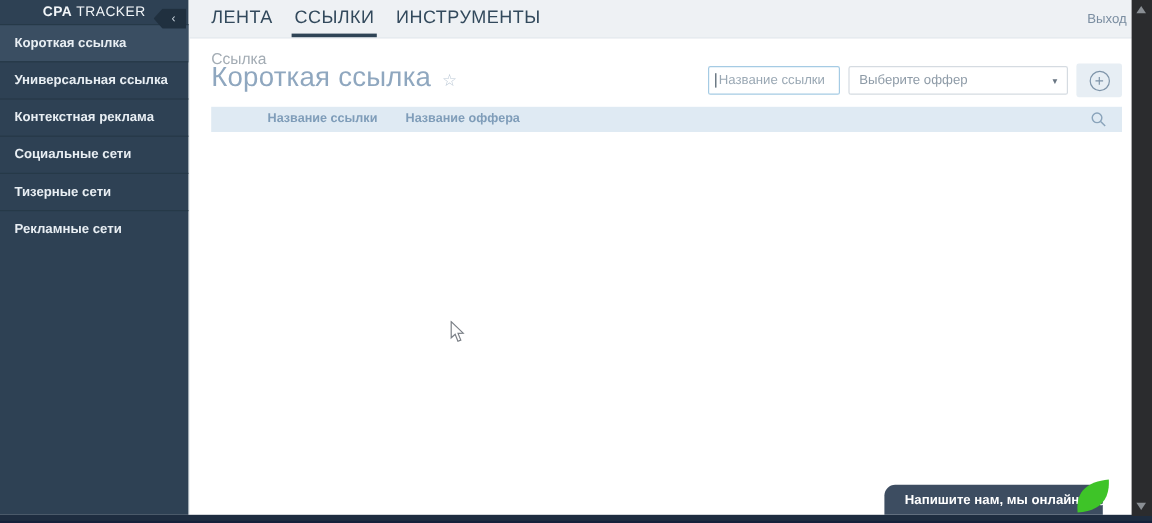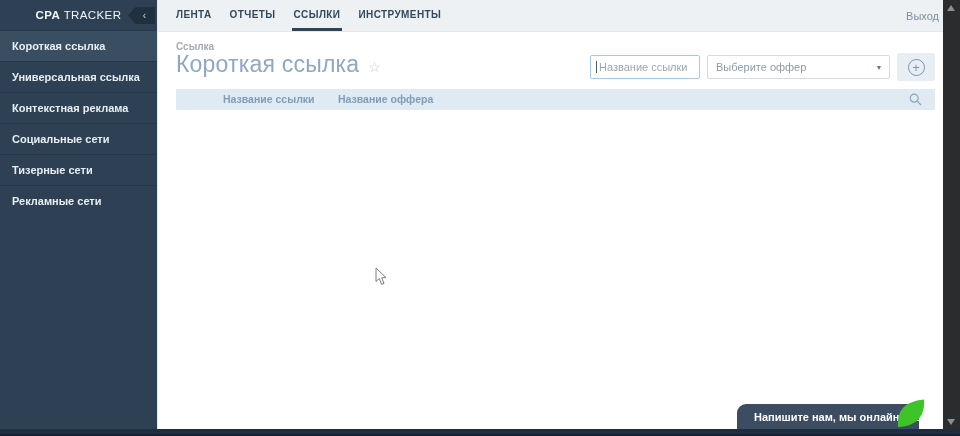--- a/index.html
+++ b/index.html
@@ -1,45 +1,45 @@
 <!DOCTYPE html>
 <html><head>
 <meta charset="utf-8">
 <style>
   * { margin:0; padding:0; box-sizing:border-box; }
   html,body { width:960px; height:436px; overflow:hidden; }
   body { font-family:"Liberation Sans", sans-serif; position:relative; background:#fff; }
 
   
   .sidebar { position:absolute; left:0; top:0; width:157px; height:429px; background:#2e4154; z-index:2; }
-  .sidebar-header { position:relative; height:30px; display:flex; align-items:center; justify-content:center; }
+  .sidebar-header { position:relative; height:20px; display:flex; align-items:center; justify-content:center; }
   .brand { color:#f2f6f9; font-size:11.5px; letter-spacing:.4px; }
   .brand b { font-weight:700; }
   .collapse-tag { position:absolute; right:2px; top:7px; width:27px; height:17px; background:#20303f;
     clip-path:polygon(28% 0, 100% 0, 100% 100%, 28% 100%, 0 50%);
     display:flex; align-items:center; justify-content:center; cursor:pointer; }
   .collapse-tag span { color:#cdd7e0; font-size:10px; line-height:1; margin-left:6px; }
   .side-menu { list-style:none; }
   .side-item { height:31px; line-height:31px; padding-left:12px; font-size:11px; font-weight:700;
     color:#e8eef3; border-top:1px solid #263948; cursor:pointer; }
   .side-item.active { background:#3a4e62; }
 
   
   .main { position:absolute; left:157px; top:0; width:786px; height:429px; background:#fff;
     border-left:1px solid #e4e9ed; }
   .topnav { height:32px; background:#eef1f4; border-bottom:1px solid #e4e9ee; display:flex;
     align-items:stretch; padding-left:16px; }
-  .tab { font-size:10px; font-weight:700; letter-spacing:.4px; color:#32495c; display:flex;
+  .tab { font-size:15px; font-weight:400; letter-spacing:.4px; color:#32495c; display:flex;
     align-items:center; padding:0 2px; margin-right:14px; cursor:pointer; border-bottom:3px solid transparent; }
   .tab.active { border-bottom-color:#2f4456; }
   .logout { margin-left:auto; margin-right:4px; font-size:11px; color:#7b8ea1; display:flex;
     align-items:center; cursor:pointer; }
 
   .content { position:relative; height:397px; }
-  .breadcrumb { position:absolute; left:18px; top:9px; font-size:10px; color:#a3acb4;font-weight:bold; }
+  .breadcrumb { position:absolute; left:18px; top:9px; font-size:13px; color:#a3acb4; }
   .title-row { position:absolute; left:18px; top:19px; display:flex; align-items:center; }
   .page-title { font-size:23px; font-weight:400; color:#8fa7bf; letter-spacing:.2px; }
   .star { font-size:14px; color:#bcc9d6; margin-left:9px; margin-top:4px; cursor:pointer; }
 
   .controls { position:absolute; top:21px; right:8px; display:flex; align-items:center; }
   .input-wrap { position:relative; }
   .text-input { width:110px; height:24px; border:1px solid #a5cbe4; border-radius:2px; padding:0 6px 0 8px;
     font-family:"Liberation Sans",sans-serif; font-size:11px; color:#4a5a68; outline:none; }
   .text-input::placeholder { color:#9aa8b4; }
   .caret-bar { position:absolute; left:6px; top:6px; width:1px; height:12px; background:#4a5a68; }
@@ -94,21 +94,20 @@
     <li class="side-item">Контекстная реклама</li>
     <li class="side-item">Социальные сети</li>
     <li class="side-item">Тизерные сети</li>
     <li class="side-item">Рекламные сети</li>
   </ul>
 </nav>
 
 <div class="main">
   <div class="topnav">
     <div class="tab">ЛЕНТА</div>
-    <div class="tab">ОТЧЕТЫ</div>
     <div class="tab active">ССЫЛКИ</div>
     <div class="tab">ИНСТРУМЕНТЫ</div>
     <div class="logout">Выход</div>
   </div>
 
   <div class="content">
     <div class="breadcrumb">Ссылка</div>
     <div class="title-row">
       <h1 class="page-title">Короткая ссылка</h1>
       <span class="star">☆</span>

